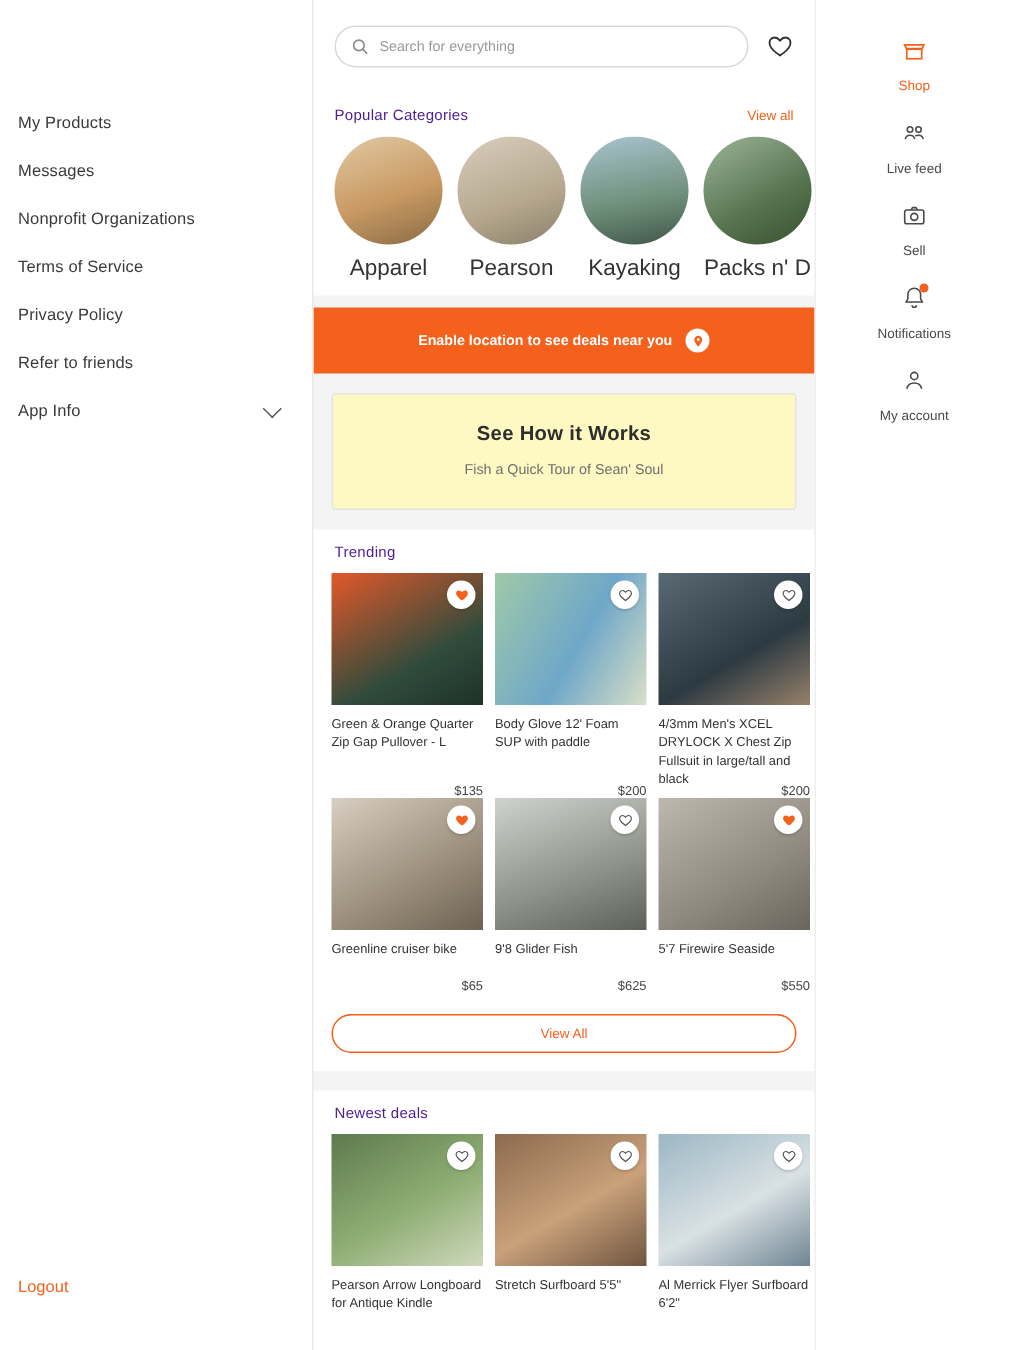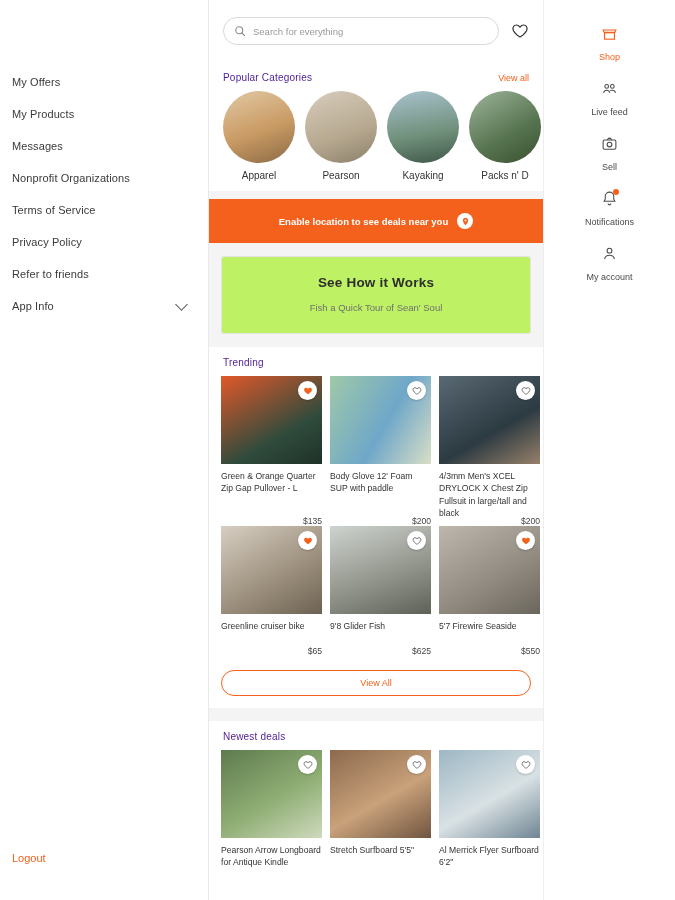--- a/index.html
+++ b/index.html
@@ -121,21 +121,21 @@
     text-align: center;
   }
   .cat-img {
     width: 72px; height: 72px;
     border-radius: 50%;
     background: #cfc6bb;
     overflow: hidden;
     position: relative;
   }
   .cat-label {
-    font-size: 10px;
+    font-size: 15px;
     color: #333;
     margin-top: 7px;
     white-space: nowrap;
     overflow: hidden;
   }
 
   .location-banner {
     background: #f3611c;
     height: 44px;
     display: flex;
@@ -151,21 +151,21 @@
     width: 16px; height: 16px;
     border-radius: 50%;
     background: #ffffff;
     display: flex;
     align-items: center;
     justify-content: center;
   }
 
   .howitworks {
     margin: 13px 12px 0 12px;
-    background: #bef264;
+    background: #fef9c3;
     border: 1px solid #e4e4e4;
     border-radius: 3px;
     text-align: center;
     padding: 18px 10px 20px 10px;
   }
   .hiw-title { font-size: 13.5px; color: #2e2e2e; font-weight: bold; letter-spacing:.2px;}
   .hiw-sub { font-size: 9.5px; color: #6f6f6f; margin-top: 12px; }
 
   .trending-wrap { background: #ffffff; margin-top: 13px; padding-bottom: 12px; }
 
@@ -264,23 +264,20 @@
   .im13{background:linear-gradient(150deg,#9cb7c4,#d9e1e4 55%,#6f8593);}
 </style>
 </head>
 <body>
 
 <div class="app">
 
   <aside class="drawer">
     <nav class="drawer-menu">
       <div class="drawer-item">
-        <span class="lbl">My Offers</span>
-      </div>
-      <div class="drawer-item">
         <span class="lbl">My Products</span>
       </div>
       <div class="drawer-item">
         <span class="lbl">Messages</span>
       </div>
       <div class="drawer-item">
         <span class="lbl">Nonprofit Organizations</span>
       </div>
       <div class="drawer-item">
         <span class="lbl">Terms of Service</span>

